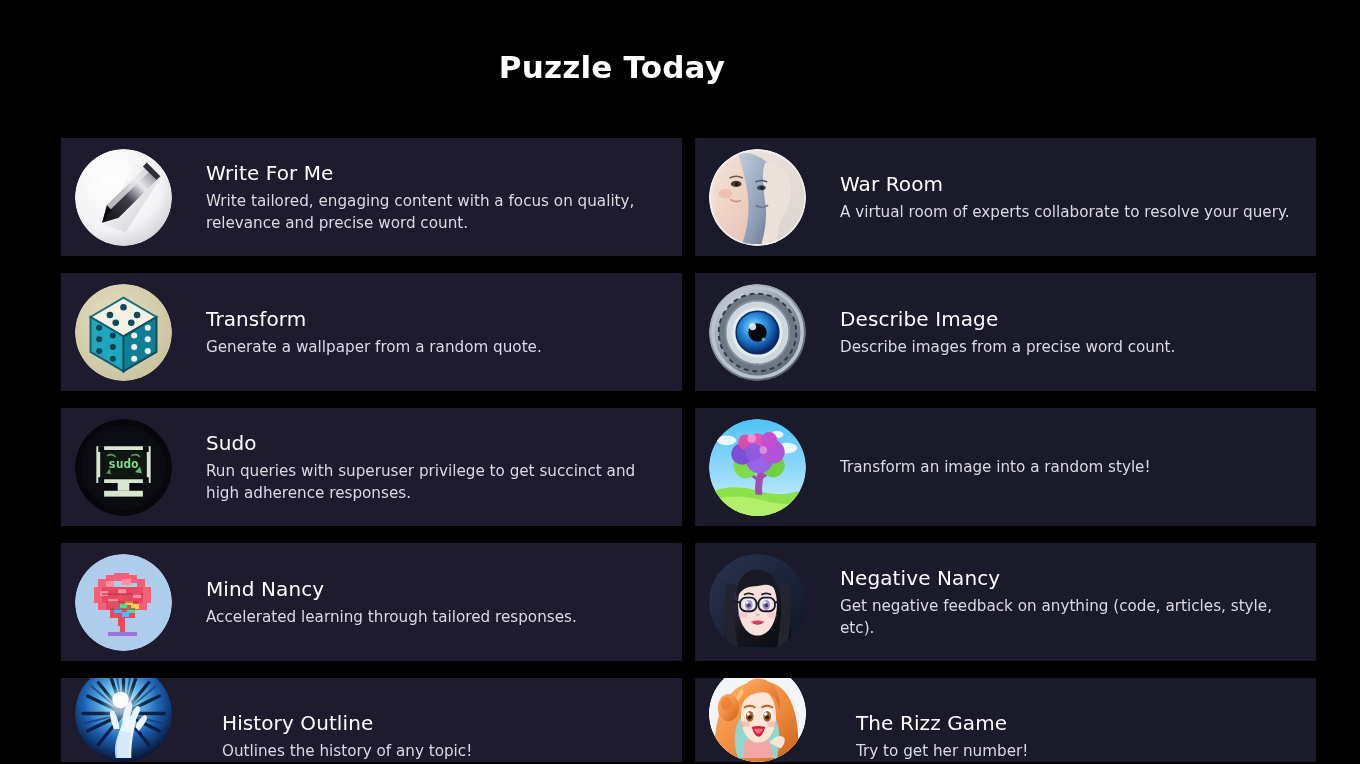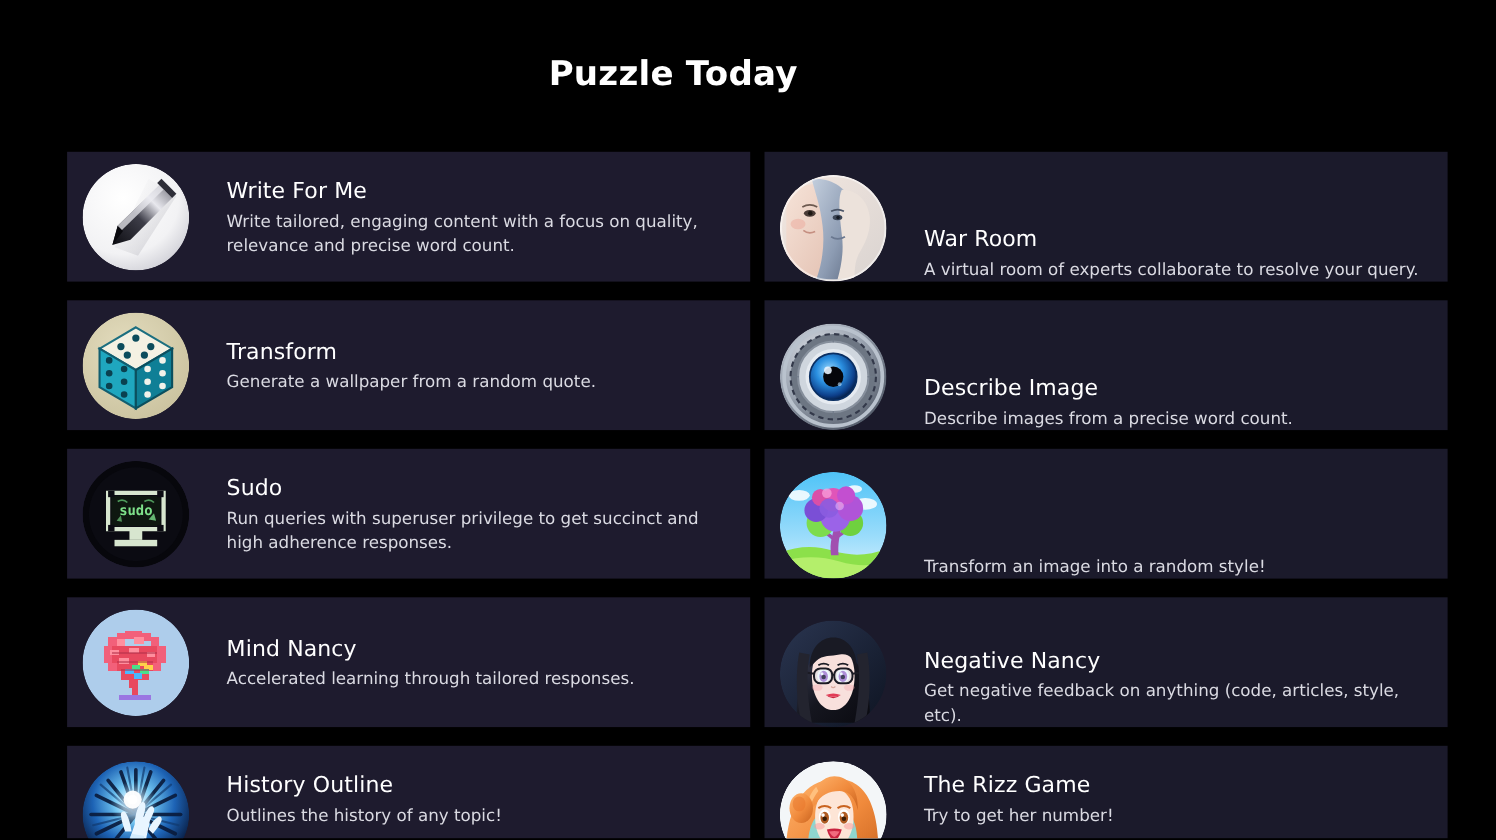--- a/index.html
+++ b/index.html
@@ -39,22 +39,22 @@
   }
   .card {
     background: #1e1b2e;
     display: flex;
     align-items: center;
     height: 118px;
     padding: 0 10px 0 14px;
     overflow: hidden;
     cursor: pointer;
   }
-  .card.col-right { background: #1b1a2b; align-items: flex-end; }
-  .card.short { height: 84px; align-items: flex-start; padding-top: 12px; }
+  .card.col-right { background: #1b1a2b; }
+  .card.short { height: 84px; align-items: flex-end; padding-top: 12px; gap: 16px; }
 
   .icon-wrap {
     width: 97px;
     height: 97px;
     flex: 0 0 97px;
     border-radius: 50%;
     overflow: hidden;
     position: relative;
     margin-right: 34px;
   }

